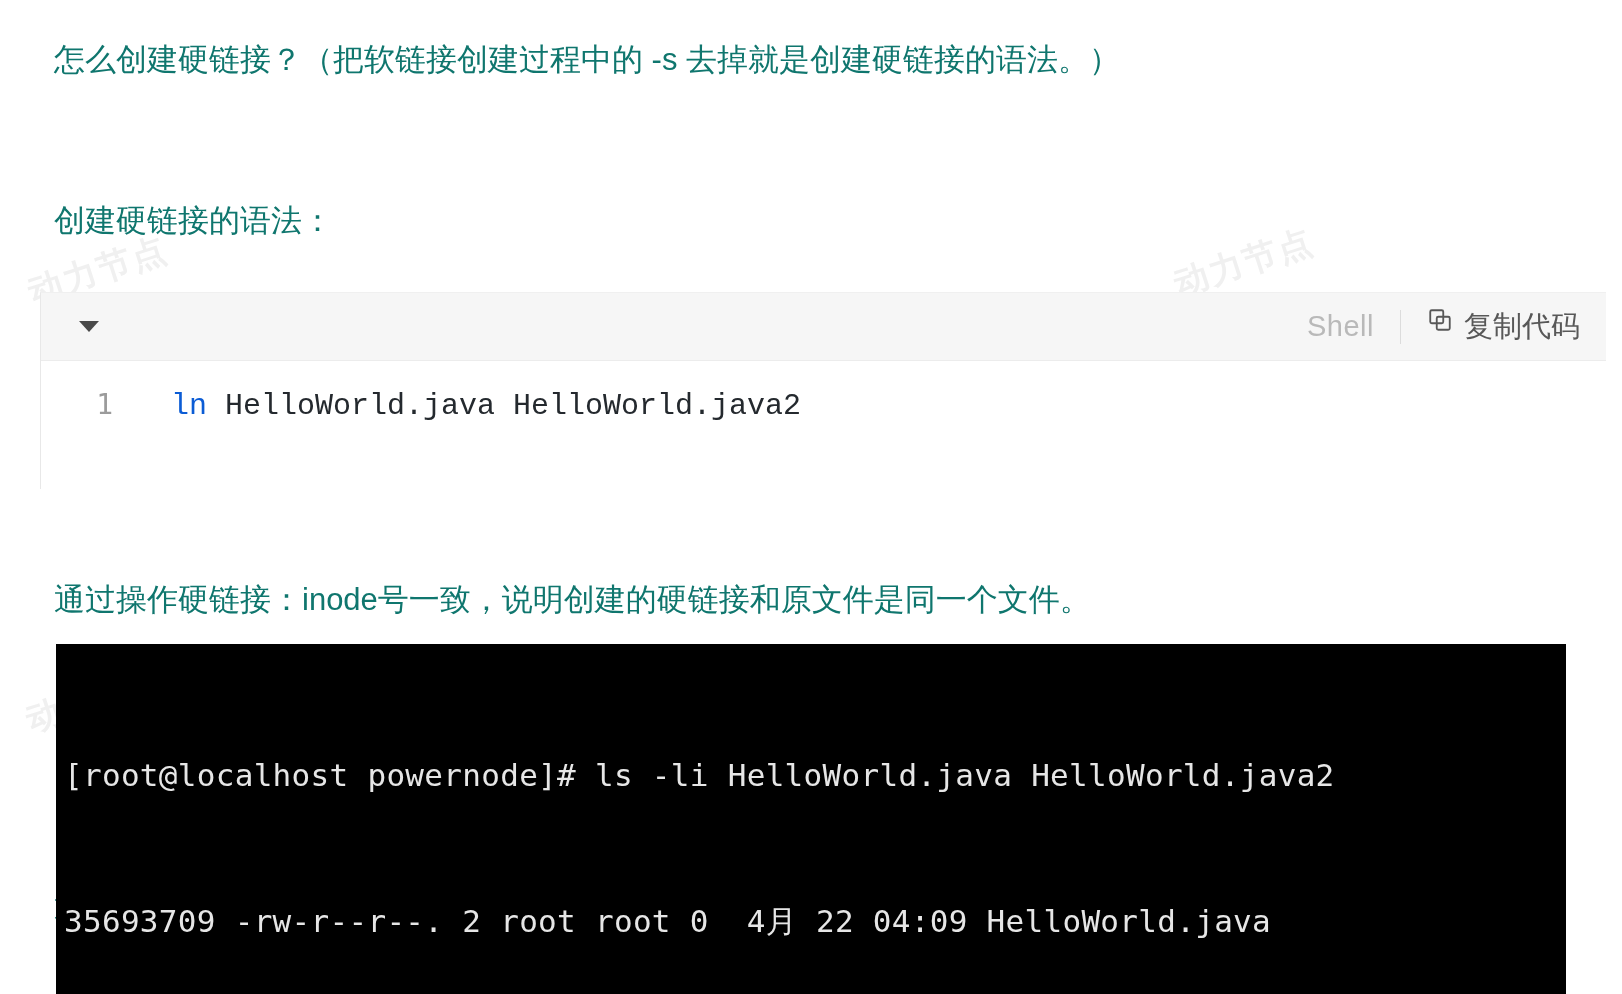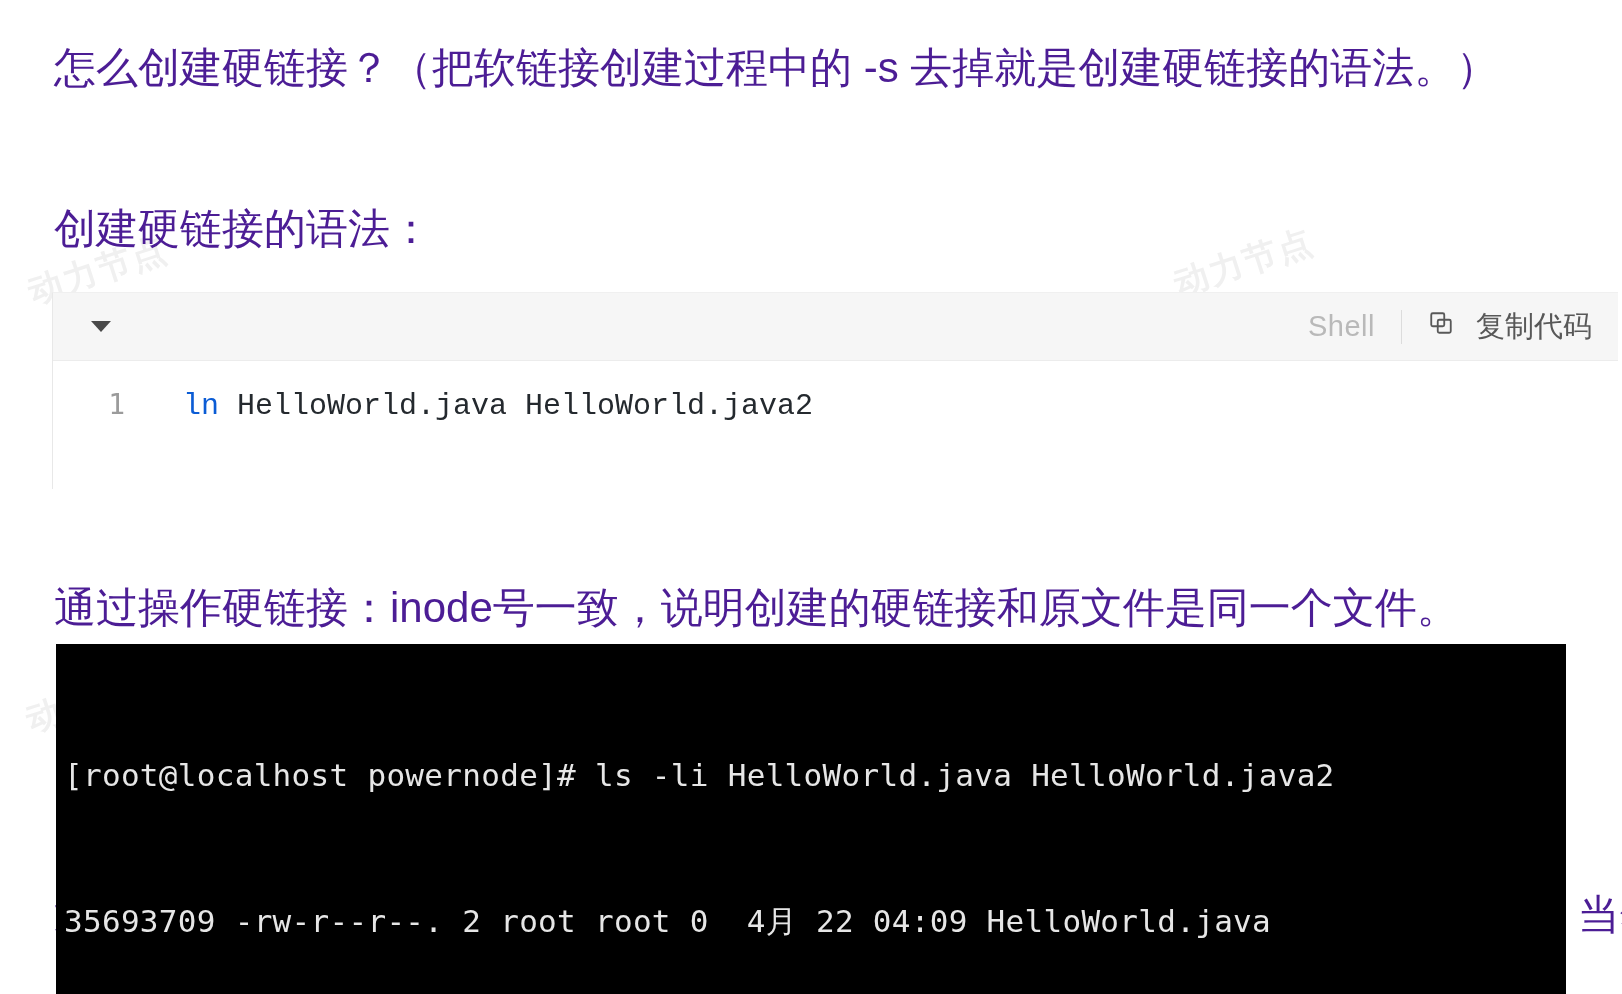--- a/index.html
+++ b/index.html
@@ -42,35 +42,35 @@
   .wm-3 { left: 24px;   top: 676px; }
 
   .content {
     position: relative;
     z-index: 2;
   }
 
   
   .para {
     position: absolute;
-    font-size: 42px;
+    font-size: 31px;
     line-height: 1.45;
-    color: #4c1d95;
+    color: #0f766e;
     white-space: nowrap;
     font-weight: 400;
   }
   .para-intro  { left: 54px; top: 38px; }
   .para-syntax { left: 54px; top: 199px; }
   .para-test   { left: 54px; top: 578px; }
   .para-final  { left: 54px; top: 885px; }
 
   
   .code-block {
     position: absolute;
-    left: 52px;
+    left: 40px;
     top: 292px;
     width: 1566px;
     background: #ffffff;
     border-left: 1px solid #e8e8e8;
     border-top: 1px solid #f0f0f0;
     box-sizing: border-box;
   }
   .code-toolbar {
     height: 68px;
     background: #f6f6f6;
@@ -101,22 +101,22 @@
     letter-spacing: 0.5px;
   }
   .toolbar-divider {
     width: 1px;
     height: 34px;
     background: #dcdcdc;
     margin: 0 26px;
   }
   .copy-btn {
     display: flex;
-    align-items: center;
-    gap: 22px;
+    align-items: flex-start;
+    gap: 11px;
     font-size: 29px;
     color: #585858;
     cursor: pointer;
     background: none;
     border: none;
     padding: 0;
     font-family: Liberation Sans, sans-serif;
   }
   .copy-icon { display: block; }
 

